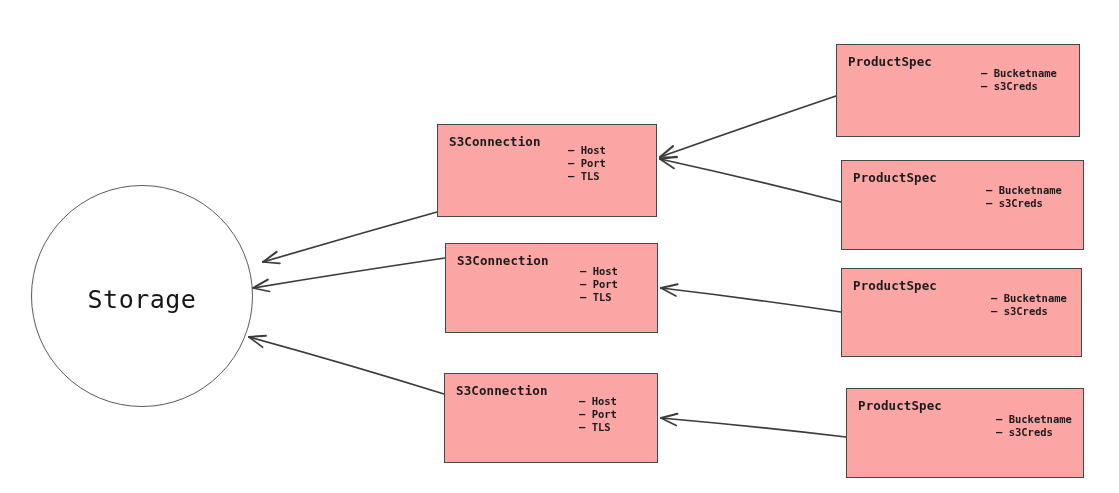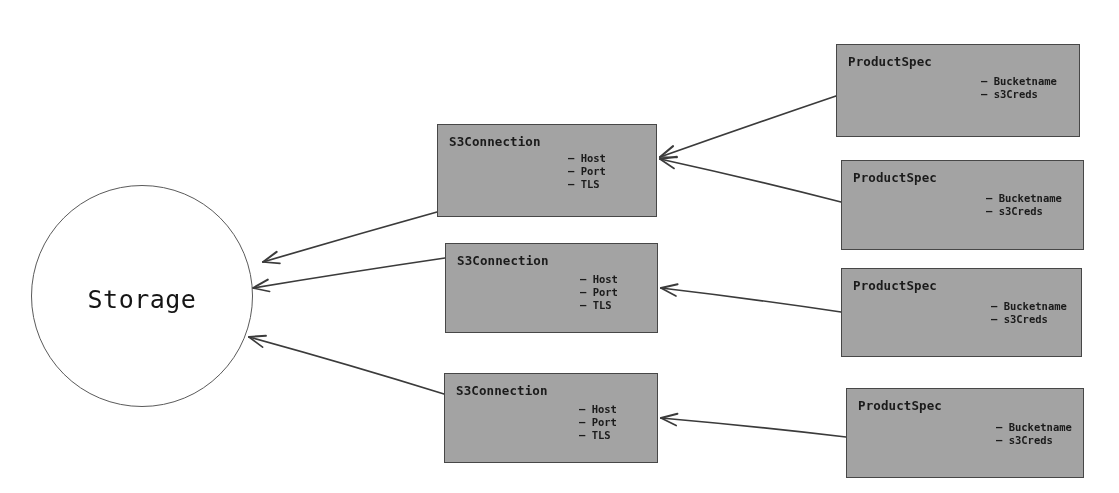--- a/index.html
+++ b/index.html
@@ -21,21 +21,21 @@
     position: absolute;
     left: 0;
     top: 0;
     width: 1119px;
     height: 493px;
     pointer-events: none;
   }
   .node-box {
     position: absolute;
     border: 1.6px solid #474747;
-    background: #a3a3a3;
+    background: #fca5a5;
     box-sizing: border-box;
   }
   .node-title {
     position: absolute;
     left: 11px;
     top: 9px;
     font-family: "DejaVu Sans Mono", monospace;
     font-size: 12.5px;
     font-weight: 600;
     color: #1b1b1b;
@@ -43,21 +43,20 @@
     white-space: nowrap;
   }
   .node-attrs {
     position: absolute;
     font-family: "DejaVu Sans Mono", monospace;
     font-size: 10.5px;
     font-weight: 700;
     color: #1b1b1b;
     line-height: 13px;
     white-space: nowrap;
-    margin-top: 8px;
   }
   .node-attrs div {
     white-space: pre;
   }
   .circle-node {
     position: absolute;
     border: 1.5px solid #5a5a5a;
     border-radius: 50%;
     background: #ffffff;
     box-sizing: border-box;

